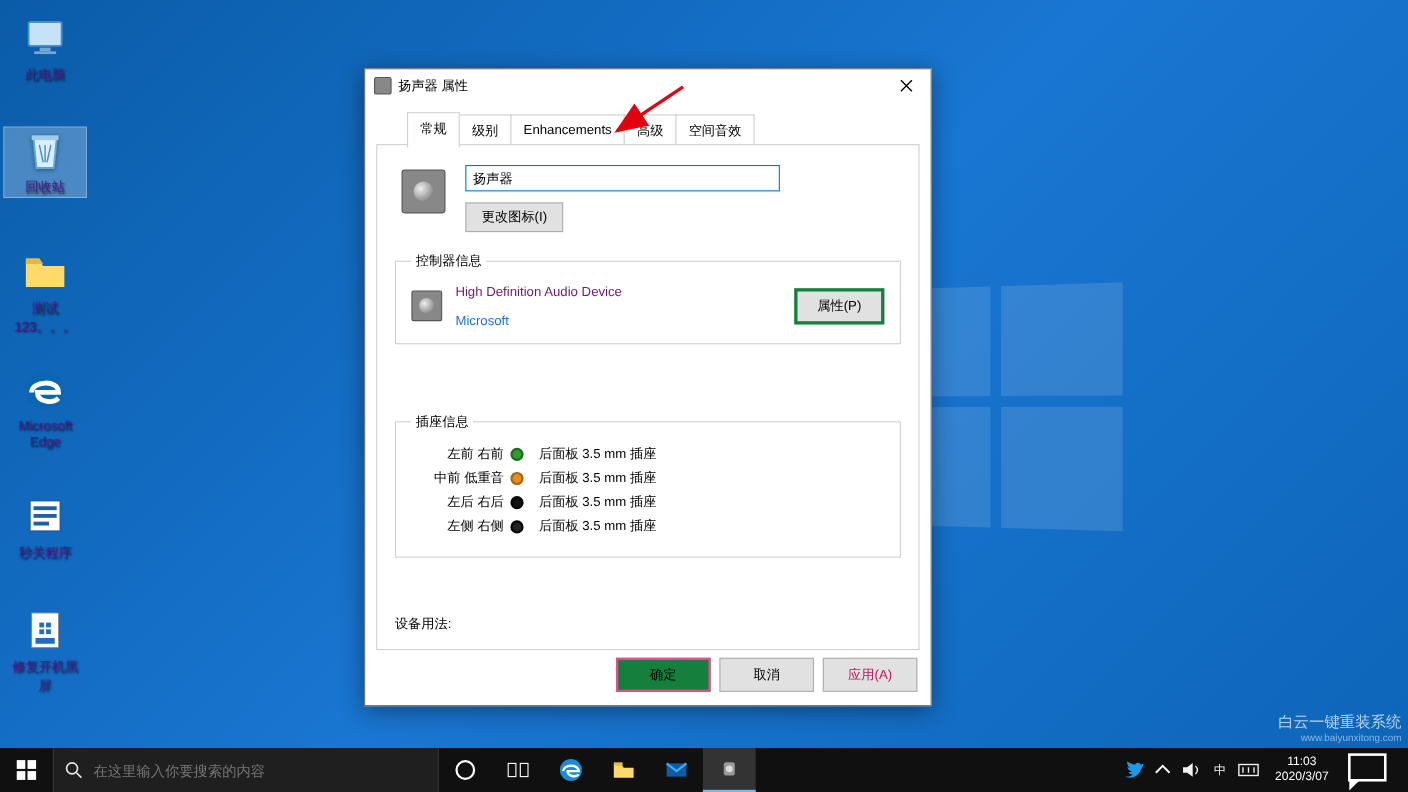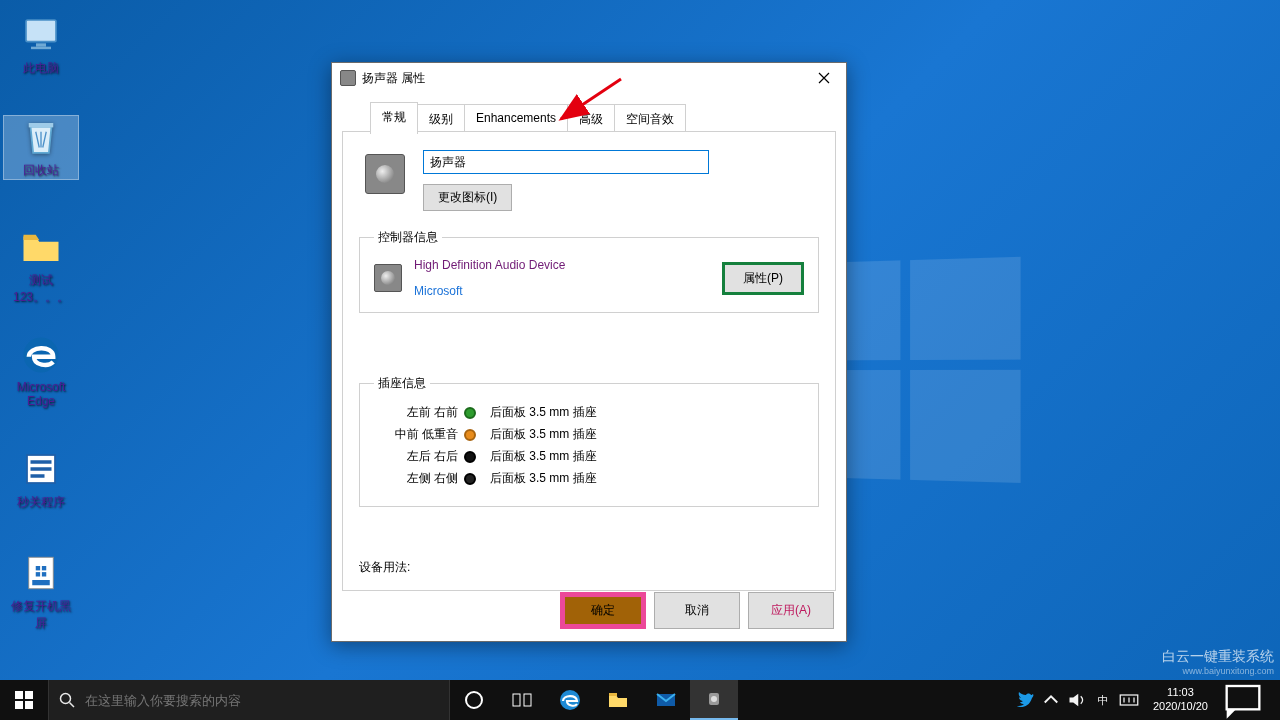--- a/index.html
+++ b/index.html
@@ -68,28 +68,28 @@
 .jd-orange { background: #e88c1c; border-color: #a8640f; }
 .jd-black1 { background: #111; }
 .jd-black2 { background: #222; }
 
 .usage-row { margin-top: 0; display: flex; align-items: center; gap: 16px; position: absolute; bottom: 14px; left: 16px; right: 16px; }
 .usage-row label { font-size: 12px; }
 .usage-select { flex: 1; padding: 3px 6px; border: 1px solid #adadad; font-size: 12px; background: #fff; }
 
 .dlg-buttons { position: absolute; right: 12px; bottom: 12px; display: flex; gap: 8px; }
 .dlg-buttons button { width: 86px; padding: 5px 0; border: 1px solid #adadad; background: #e1e1e1; font-size: 12px; cursor: pointer; }
-.dlg-buttons button.primary { border: 5px solid #ec4899; background: #a16207; }
+.dlg-buttons button.primary { border: 2px solid #ec4899; background: #15803d; }
 .dlg-buttons button:disabled { color: #be185d; cursor: default; }
 
 
 .taskbar { position: absolute; left: 0; bottom: 0; width: 100%; height: 40px; background: #101010; display: flex; align-items: stretch; color: #fff; font-size: 12px; }
 .start { width: 48px; display: flex; align-items: center; justify-content: center; cursor: pointer; }
 .start svg { width: 18px; height: 18px; }
-.searchbox { width: 402px; background: #1f1f1f; display: flex; align-items: center; padding: 0 10px; gap: 10px; border-left: 1px solid #333; border-right: 1px solid #333; }
+.searchbox { width: 351px; background: #1f1f1f; display: flex; align-items: center; padding: 0 10px; gap: 10px; border-left: 1px solid #333; border-right: 1px solid #333; }
 .searchbox svg { width: 16px; height: 16px; opacity: 0.9; }
 .searchbox input { flex: 1; background: transparent; border: none; color: #ccc; font-size: 13px; outline: none; }
 .tbicon { width: 48px; display: flex; align-items: center; justify-content: center; cursor: pointer; }
 .tbicon.active { background: #333; border-bottom: 2px solid #76b9ed; }
 .tbicon svg, .tbicon .glyph { width: 24px; height: 24px; }
 .tray { margin-left: auto; display: flex; align-items: center; gap: 6px; padding: 0 4px; }
 .tray .tic { width: 20px; height: 20px; display: flex; align-items: center; justify-content: center; opacity: 0.95; cursor: pointer; }
 .clock { text-align: center; line-height: 1.25; font-size: 11px; padding: 0 8px; cursor: pointer; }
 .notif { width: 42px; display: flex; align-items: center; justify-content: center; cursor: pointer; }
 .showdesk { width: 6px; border-left: 1px solid #444; cursor: pointer; }
@@ -335,21 +335,21 @@
     <div class="tic">
         <svg viewBox="0 0 16 16">
           <rect x="1" y="4" width="14" height="8" stroke="#fff" fill="none"></rect>
           <line x1="4" y1="6" x2="4" y2="10" stroke="#fff"></line>
           <line x1="8" y1="6" x2="8" y2="10" stroke="#fff"></line>
           <line x1="12" y1="6" x2="12" y2="10" stroke="#fff"></line>
         </svg>
       </div>
     <div class="clock">
       <div>11:03</div>
-      <div>2020/10/20</div>
+      <div>2020/3/07</div>
     </div>
     <div class="notif">
         <svg viewBox="0 0 18 18">
           <rect x="2" y="3" width="14" height="10" stroke="#fff" fill="none"></rect>
           <path d="M2 13 L6 13 L2 17 Z" fill="#fff"></path>
         </svg>
       </div>
     <div class="showdesk"></div>
   </div>
 </div>

